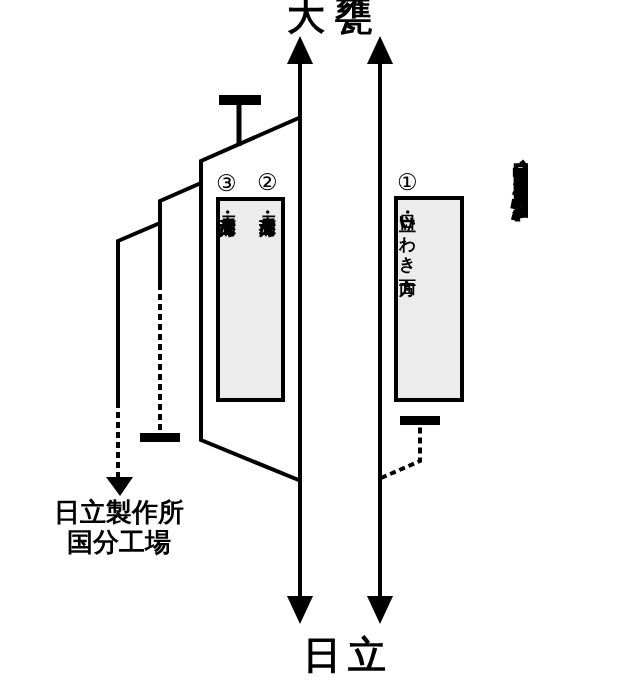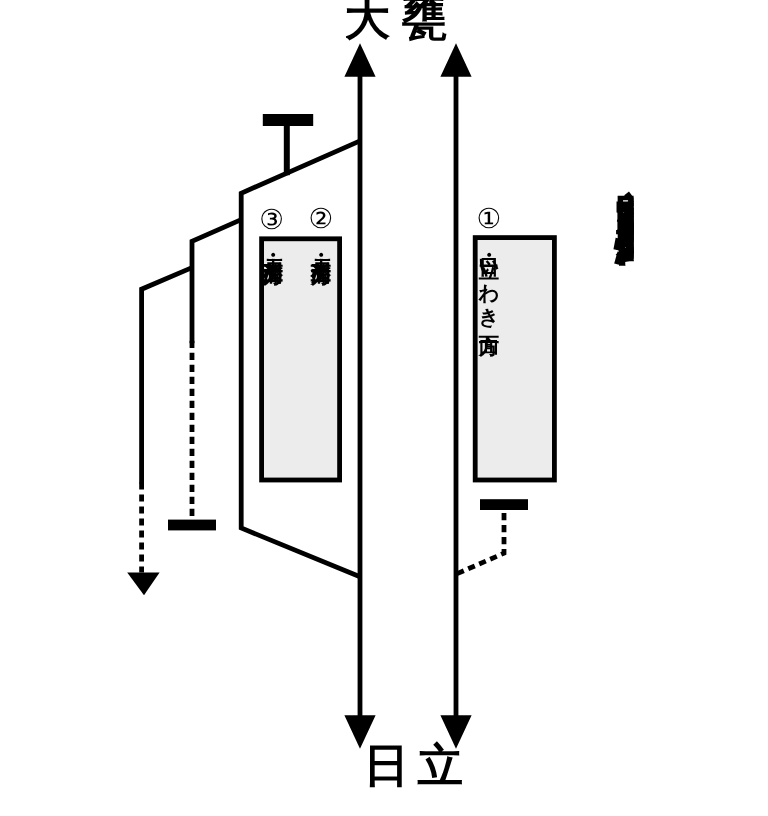--- a/index.html
+++ b/index.html
@@ -87,26 +87,30 @@
 
     <polyline points="381,478 420,461 420,426" fill="none" stroke="#000" stroke-width="4" stroke-dasharray="6 4"></polyline>
     <rect x="400" y="416" width="40" height="9" fill="#000"></rect>
 
     <rect x="218" y="199" width="65" height="201" fill="#ececec" stroke="#000" stroke-width="4"></rect>
     <rect x="396" y="198" width="66" height="202" fill="#ececec" stroke="#000" stroke-width="4"></rect>
   </svg>
 
   <div class="label station-label" style="left:287px; top:-3px; letter-spacing:10px;">大甕</div>
 
-  <div class="label station-label" style="left:303px; top:620px; letter-spacing:7px;text-align:center;">日立</div>
+  <div class="label station-label" style="left:303px; top:636px; letter-spacing:7px;text-align:center;">日立</div>
 
   <div class="label diagram-title" style="left:512px; top:119px;">常陸多賀駅配線図</div>
 
   <div class="label platform-number" style="left:216px; top:172px;">③</div>
   <div class="label platform-number" style="left:257px; top:171px;">②</div>
   <div class="label platform-number" style="left:397px; top:171px;">①</div>
 
   <div class="label platform-destination" style="left:219px; top:201px;">水戸・土浦方面</div>
   <div class="label platform-destination" style="left:259px; top:201px;">水戸・土浦方面</div>
   <div class="label platform-destination" style="left:399px; top:201px;">日立・いわき方面</div>
 
+  <div class="label factory-label" style="left:40px; top:497px;">
+    <span>日立製作所</span><br>
+    <span>国分工場</span>
+  </div>
 
 </div>
 
 </body></html>

